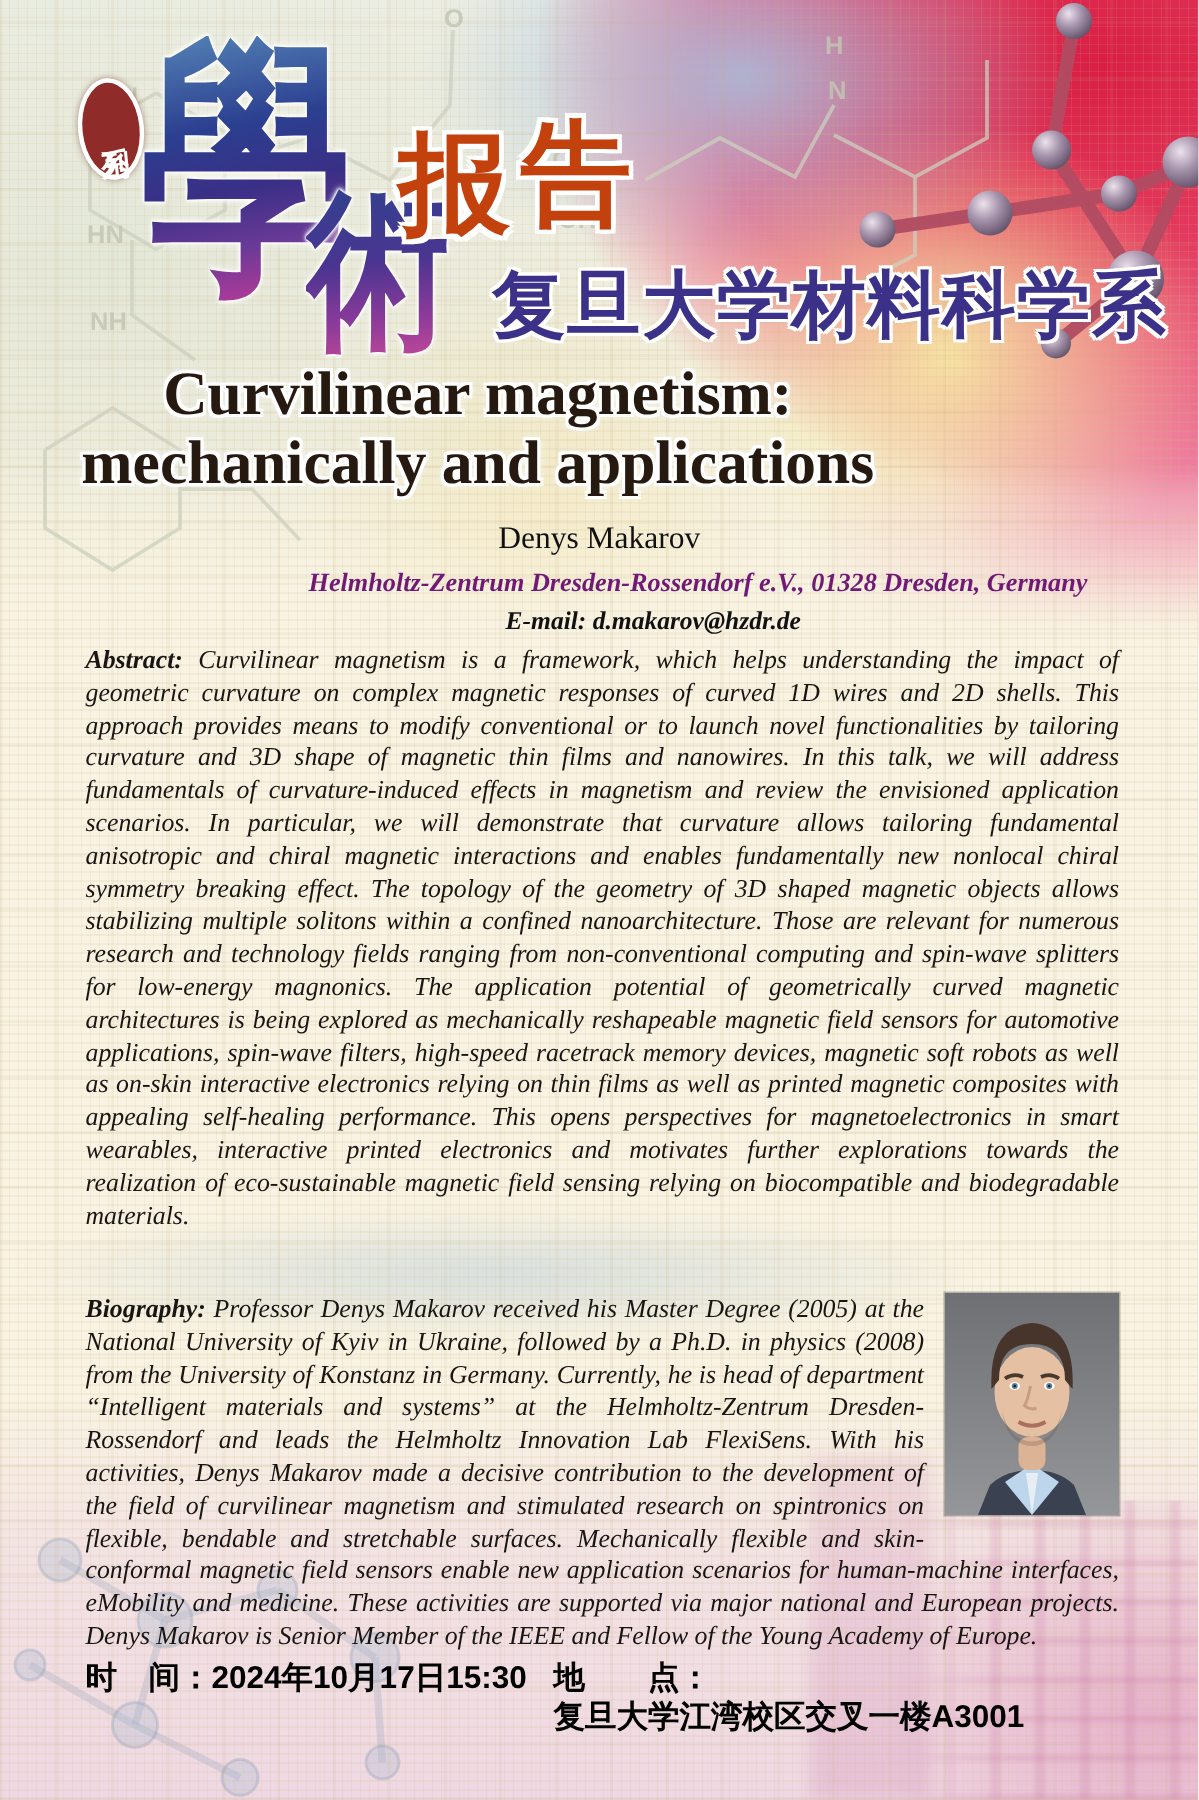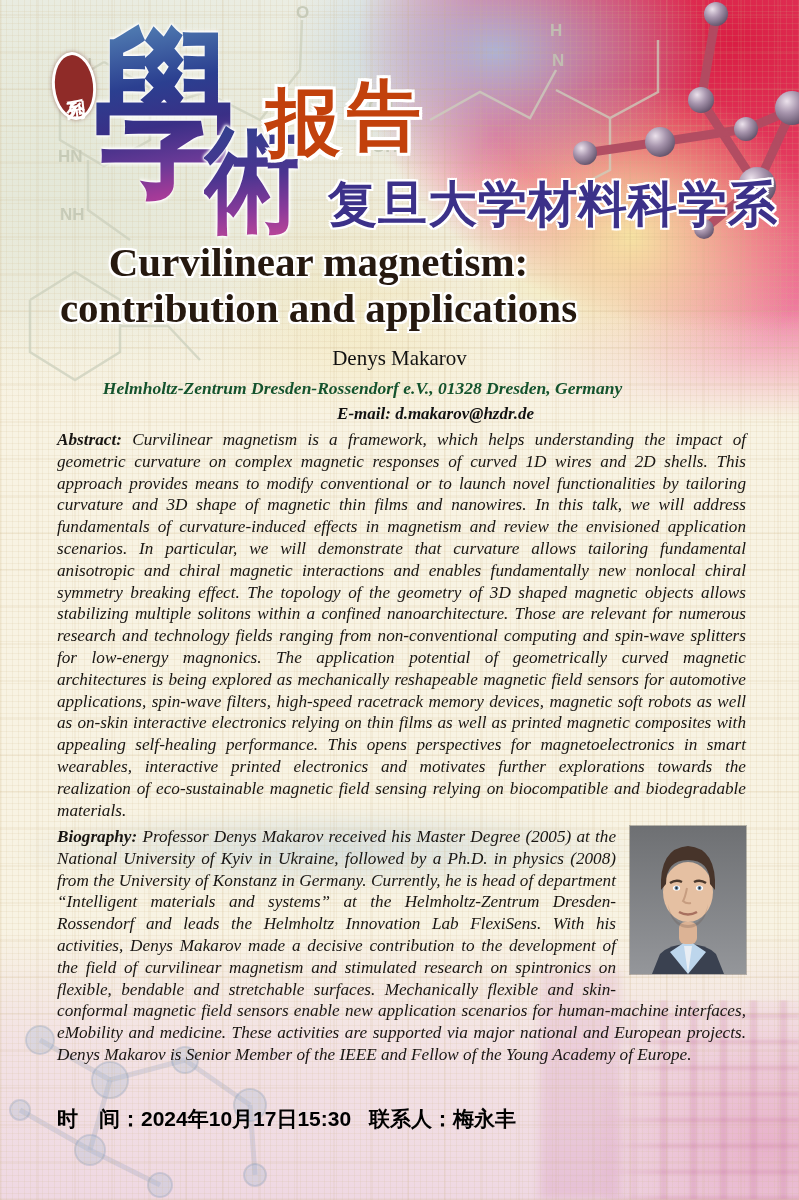--- a/index.html
+++ b/index.html
@@ -92,29 +92,29 @@
     text-shadow:-2px -2px 0 #fff,2px -2px 0 #fff,-2px 2px 0 #fff,2px 2px 0 #fff,-2px 0 0 #fff,2px 0 0 #fff,0 -2px 0 #fff,0 2px 0 #fff;
     margin-top:21px;
   }
   
   .title{
     position:absolute;left:0;top:239px;width:637px;z-index:4;margin:0;
     text-align:center;font-weight:bold;font-size:41px;line-height:46px;color:#26190f;
     text-shadow:-2px -2px 0 #fff,2px -2px 0 #fff,-2px 2px 0 #fff,2px 2px 0 #fff,-2px 0 0 #fff,2px 0 0 #fff,0 -2px 0 #fff,0 2px 0 #fff,0 0 7px rgba(255,255,255,.9);
   }
   .speaker{position:absolute;left:0;top:346px;width:799px;z-index:4;text-align:center;font-weight:normal;font-size:21px;color:#111;}
-  .affil{position:absolute;left:0;top:378px;width:725px;z-index:4;text-align:center;font-weight:bold;font-style:italic;font-size:17.5px;color:#14532d;}
+  .affil{position:absolute;left:0;top:378px;width:725px;z-index:4;text-align:right;font-weight:bold;font-style:italic;font-size:17.5px;color:#701a75;}
   .email{position:absolute;left:0;top:404px;width:799px;z-index:4;text-align:center;font-weight:bold;font-style:italic;font-size:17px;color:#111;padding-left:36px;}
   
   .abstract,.bio{
     position:absolute;left:57px;width:689px;z-index:4;color:#181512;
     font-size:17.2px;line-height:21.8px;text-align:justify;font-style:italic;
   }
   .abstract{top:429px;}
-  .bio{top:826px;}
+  .bio{top:862px;}
   .lead{font-weight:bold;}
   .photo{
     float:right;width:116px;height:148px;margin-left:14px;margin-bottom:5px;
     outline:1px solid rgba(60,60,60,.35);
   }
   
   .details{
     position:absolute;left:57px;top:1106px;width:710px;z-index:4;
     font-family:"Liberation Sans",sans-serif;font-weight:bold;font-size:21px;color:#000;
     display:grid;grid-template-columns:312px auto;row-gap:17px;line-height:26px;
@@ -207,21 +207,21 @@
   </svg>
 
   <div class="badge">
     <span>系列</span>
   </div>
   <div class="cal cal-xue">學</div>
   <div class="cal cal-shu">術</div>
   <div class="baogao"><span class="c1">报</span><span class="c2">告</span></div>
   <div class="dept">复旦大学材料科学系</div>
 
-  <h1 class="title"><span>Curvilinear magnetism:</span><br><span>contribution and applications</span></h1>
+  <h1 class="title"><span>Curvilinear magnetism:</span><br><span>mechanically and applications</span></h1>
   <div class="speaker">Denys Makarov</div>
   <div class="affil">Helmholtz-Zentrum Dresden-Rossendorf e.V., 01328 Dresden, Germany</div>
   <div class="email">E-mail: d.makarov@hzdr.de</div>
 
   <div class="abstract"><span class="lead">Abstract:</span> <span>Curvilinear magnetism is a framework, which helps understanding the impact of geometric curvature on complex magnetic responses of curved 1D wires and 2D shells. This approach provides means to modify conventional or to launch novel functionalities by tailoring curvature and 3D shape of magnetic thin films and nanowires. In this talk, we will address fundamentals of curvature-induced effects in magnetism and review the envisioned application scenarios. In particular, we will demonstrate that curvature allows tailoring fundamental anisotropic and chiral magnetic interactions and enables fundamentally new nonlocal chiral symmetry breaking effect. The topology of the geometry of 3D shaped magnetic objects allows stabilizing multiple solitons within a confined nanoarchitecture. Those are relevant for numerous research and technology fields ranging from non-conventional computing and spin-wave splitters for low-energy magnonics. The application potential of geometrically curved magnetic architectures is being explored as mechanically reshapeable magnetic field sensors for automotive applications, spin-wave filters, high-speed racetrack memory devices, magnetic soft robots as well as on-skin interactive electronics relying on thin films as well as printed magnetic composites with appealing self-healing performance. This opens perspectives for magnetoelectronics in smart wearables, interactive printed electronics and motivates further explorations towards the realization of eco-sustainable magnetic field sensing relying on biocompatible and biodegradable materials.</span></div>
 
   <div class="bio">
     <div class="photo">
       <svg width="116" height="148" viewBox="0 0 116 148">
         <defs>
@@ -247,16 +247,16 @@
           <circle cx="69.5" cy="62" r="0.9" fill="#222"></circle>
         <path d="M57,62 Q55,72 53,75 Q56,78 61,77" stroke="#c79d80" stroke-width="2" fill="none"></path>
         <path d="M49,86 Q58,91 67,86" stroke="#a8705f" stroke-width="2.5" fill="none"></path>
         <path d="M38,78 Q40,96 52,101 Q58,103 64,101 Q76,96 78,78 Q74,98 58,99 Q42,98 38,78Z" fill="rgba(90,70,58,.22)"></path>
       </svg>
     </div><span class="lead">Biography:</span> <span>Professor Denys Makarov received his Master Degree (2005) at the National University of Kyiv in Ukraine, followed by a Ph.D. in physics (2008) from the University of Konstanz in Germany. Currently, he is head of department “Intelligent materials and systems” at the Helmholtz-Zentrum Dresden-Rossendorf and leads the Helmholtz Innovation Lab FlexiSens. With his activities, Denys Makarov made a decisive contribution to the development of the field of curvilinear magnetism and stimulated research on spintronics on flexible, bendable and stretchable surfaces. Mechanically flexible and skin-conformal magnetic field sensors enable new application scenarios for human-machine interfaces, eMobility and medicine. These activities are supported via major national and European projects. Denys Makarov is Senior Member of the IEEE and Fellow of the Young Academy of Europe.</span>
   </div>
 
   <div class="details">
     <div><span>时　间：</span><span>2024年10月17日15:30</span></div>
-    <div><span>联系人：</span><span>梅永丰</span></div>
+    <div><span>地　　点：</span><span>复旦大学江湾校区交叉一楼A3001</span></div>
   </div>
 
 </div>
 
 </body></html>

